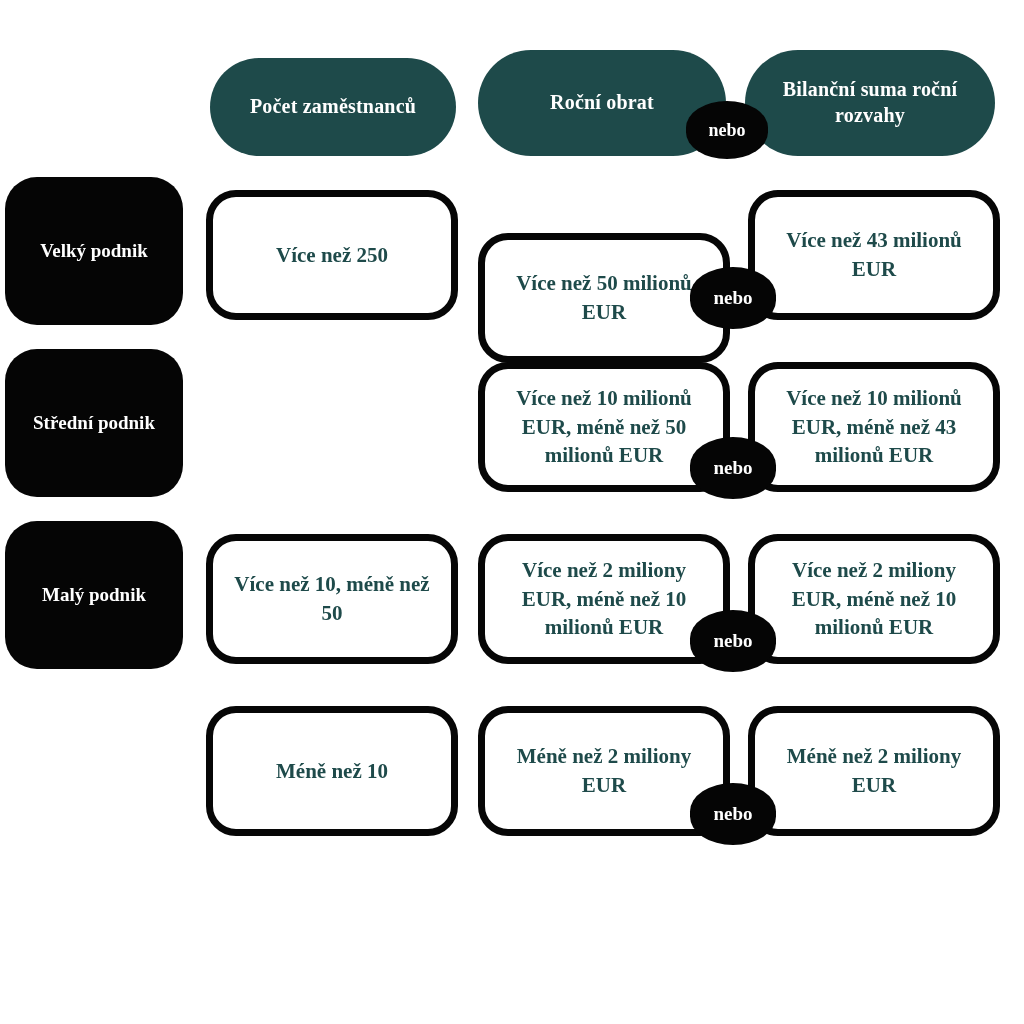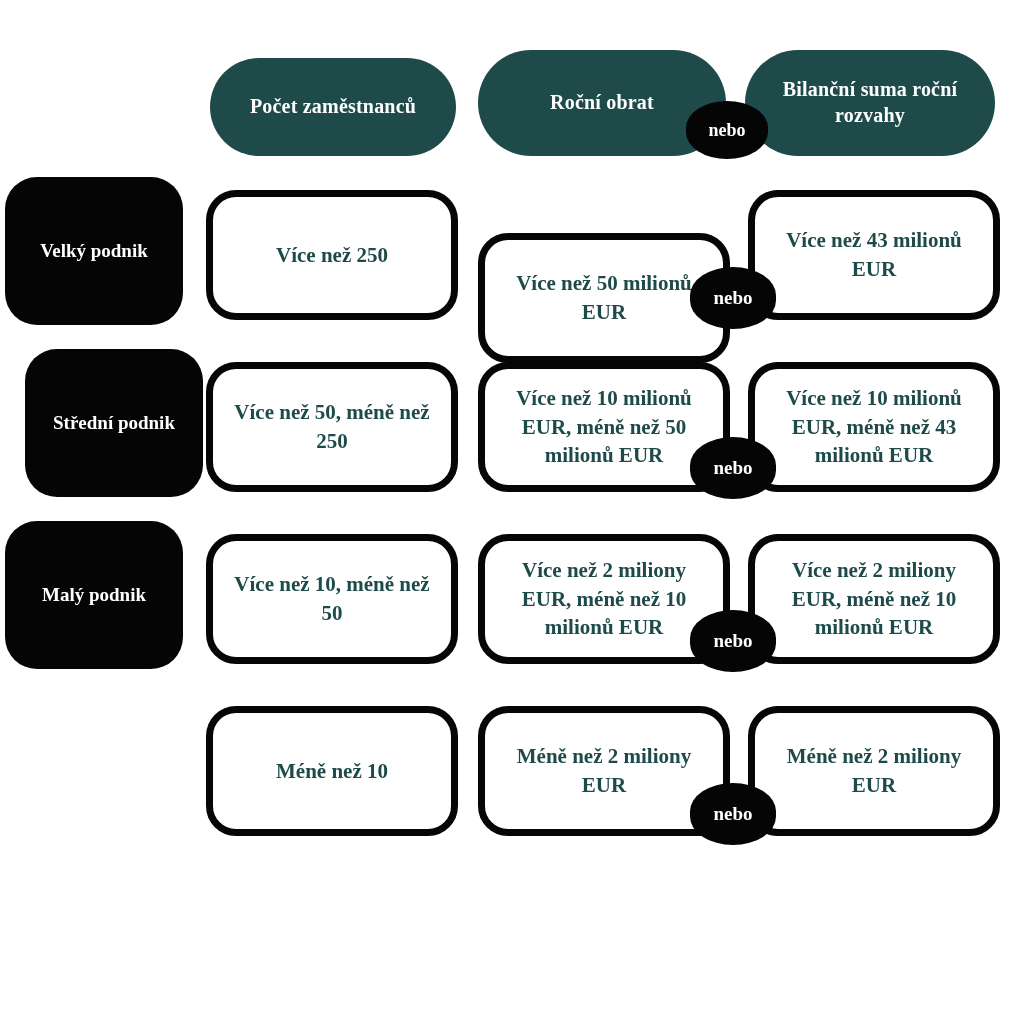--- a/index.html
+++ b/index.html
@@ -117,23 +117,22 @@
   <div class="cat" style="top:177px; height:148px;">Velký podnik</div>
 
   <div class="cell col-emp" style="top:190px; height:130px;">Více než 250</div>
 
   <div class="cell col-tur" style="top:190px; height:130px;margin-top:43px;">Více než 50 milionů EUR</div>
 
   <div class="cell col-bal" style="top:190px; height:130px;">Více než 43 milionů EUR</div>
 
   <div class="nebo" style="left:690px; top:267px;">nebo</div>
 
-  <div class="cat" style="top:349px; height:148px;margin-left:20px;">Střední podnik</div>
+  <div class="cat" style="top:349px; height:148px;">Střední podnik</div>
 
-  <div class="cell col-emp" style="top:362px; height:130px;">Více než 50, méně než 250</div>
 
   <div class="cell col-tur" style="top:362px; height:130px;">Více než 10 milionů EUR, méně než 50 milionů EUR</div>
 
   <div class="cell col-bal" style="top:362px; height:130px;">Více než 10 milionů EUR, méně než 43 milionů EUR</div>
 
   <div class="nebo" style="left:690px; top:437px;">nebo</div>
 
   <div class="cat" style="top:521px; height:148px;">Malý podnik</div>
 
   <div class="cell col-emp" style="top:534px; height:130px;">Více než 10, méně než 50</div>

